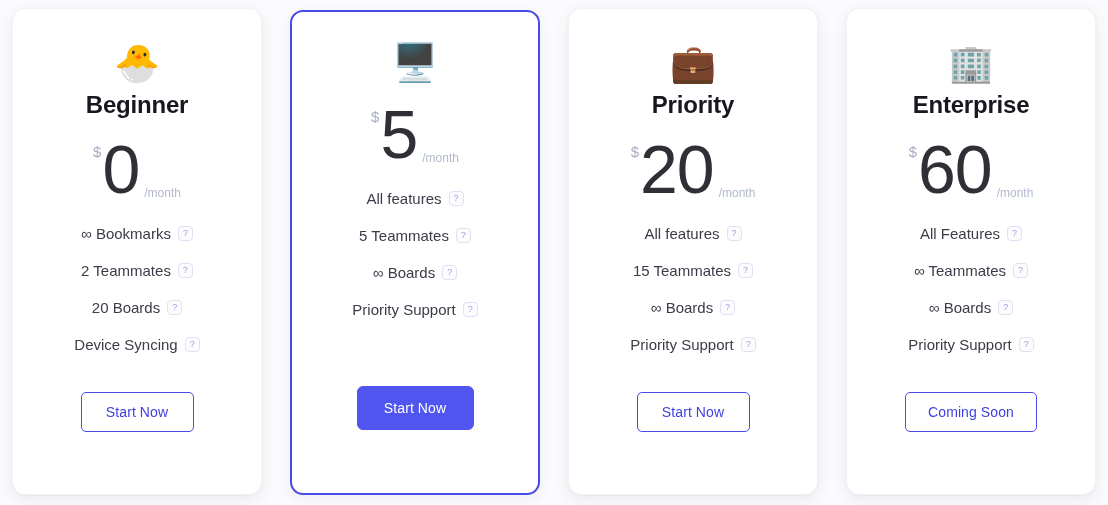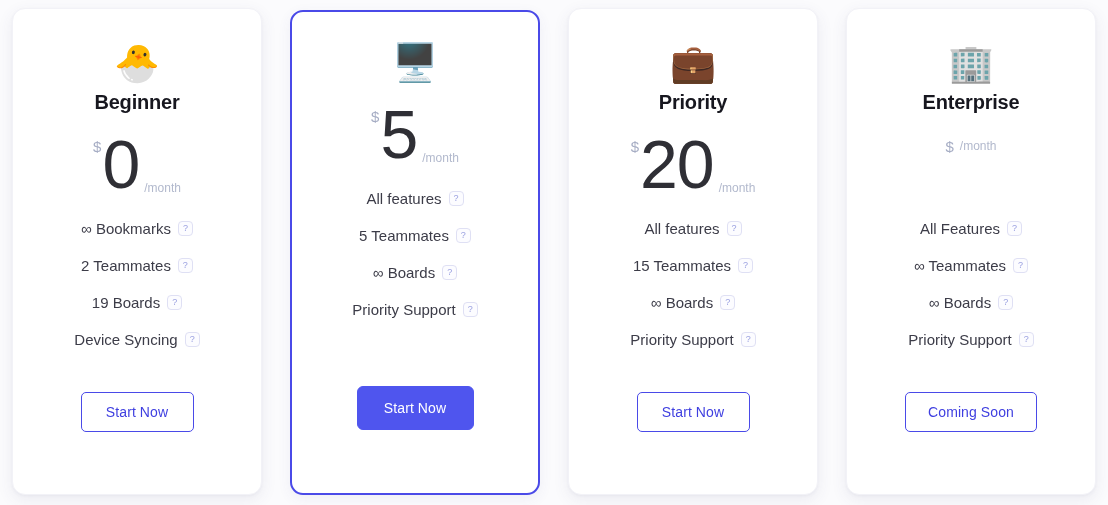--- a/index.html
+++ b/index.html
@@ -59,21 +59,21 @@
     line-height: 1;
     height: 44px;
     display: flex;
     align-items: center;
     justify-content: center;
     user-select: none;
   }
 
   .plan-name {
     margin-top: 6px;
-    font-size: 20px;
+    font-size: 24px;
     font-weight: bold;
     color: #17171f;
     letter-spacing: -0.2px;
   }
 
   .price-row {
     margin-top: 18px;
     height: 74px;
     display: flex;
     align-items: flex-start;
@@ -202,21 +202,21 @@
     <ul class="features">
       <li class="feature-item">
         <span class="feature-text">∞ Bookmarks</span>
         <span class="help-icon">?</span>
       </li>
       <li class="feature-item">
         <span class="feature-text">2 Teammates</span>
         <span class="help-icon">?</span>
       </li>
       <li class="feature-item">
-        <span class="feature-text">19 Boards</span>
+        <span class="feature-text">20 Boards</span>
         <span class="help-icon">?</span>
       </li>
       <li class="feature-item">
         <span class="feature-text">Device Syncing</span>
         <span class="help-icon">?</span>
       </li>
     </ul>
     <div class="cta-wrap">
       <button class="cta outline">Start Now</button>
     </div>
@@ -286,20 +286,21 @@
       <button class="cta outline">Start Now</button>
     </div>
   </div>
 
   <div class="plan-card standard">
     <div class="plan-icon">🏢</div>
     <div class="plan-name">Enterprise</div>
     <div class="price-row">
       <div class="price-inner">
         <span class="currency">$</span>
+        <span class="amount">60</span>
         <span class="period">/month</span>
       </div>
     </div>
     <ul class="features">
       <li class="feature-item">
         <span class="feature-text">All Features</span>
         <span class="help-icon">?</span>
       </li>
       <li class="feature-item">
         <span class="feature-text">∞ Teammates</span>

